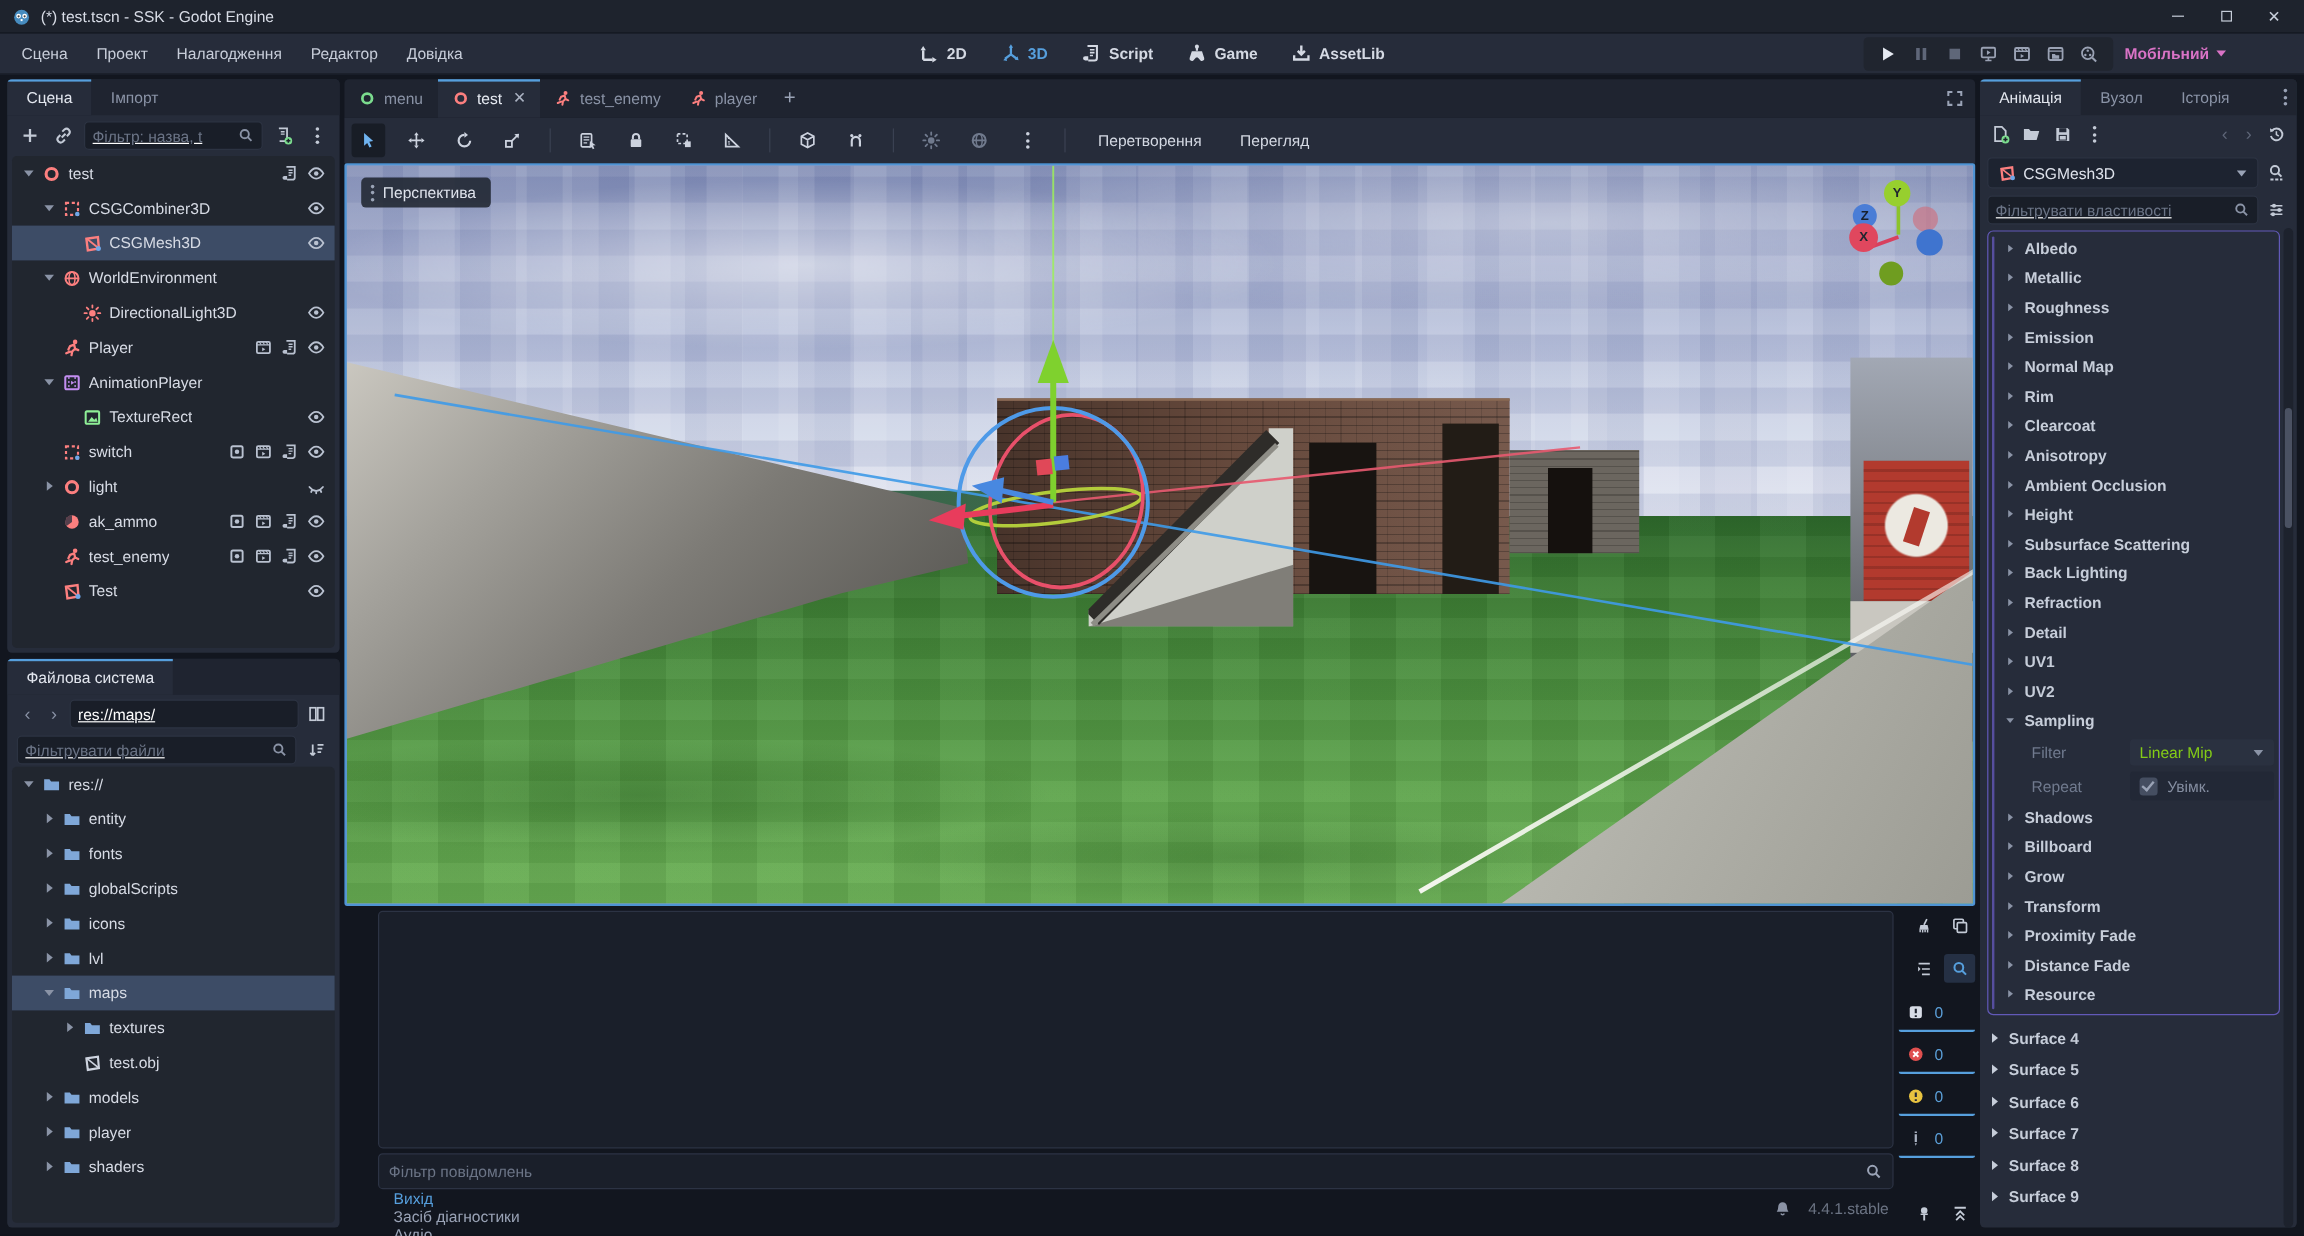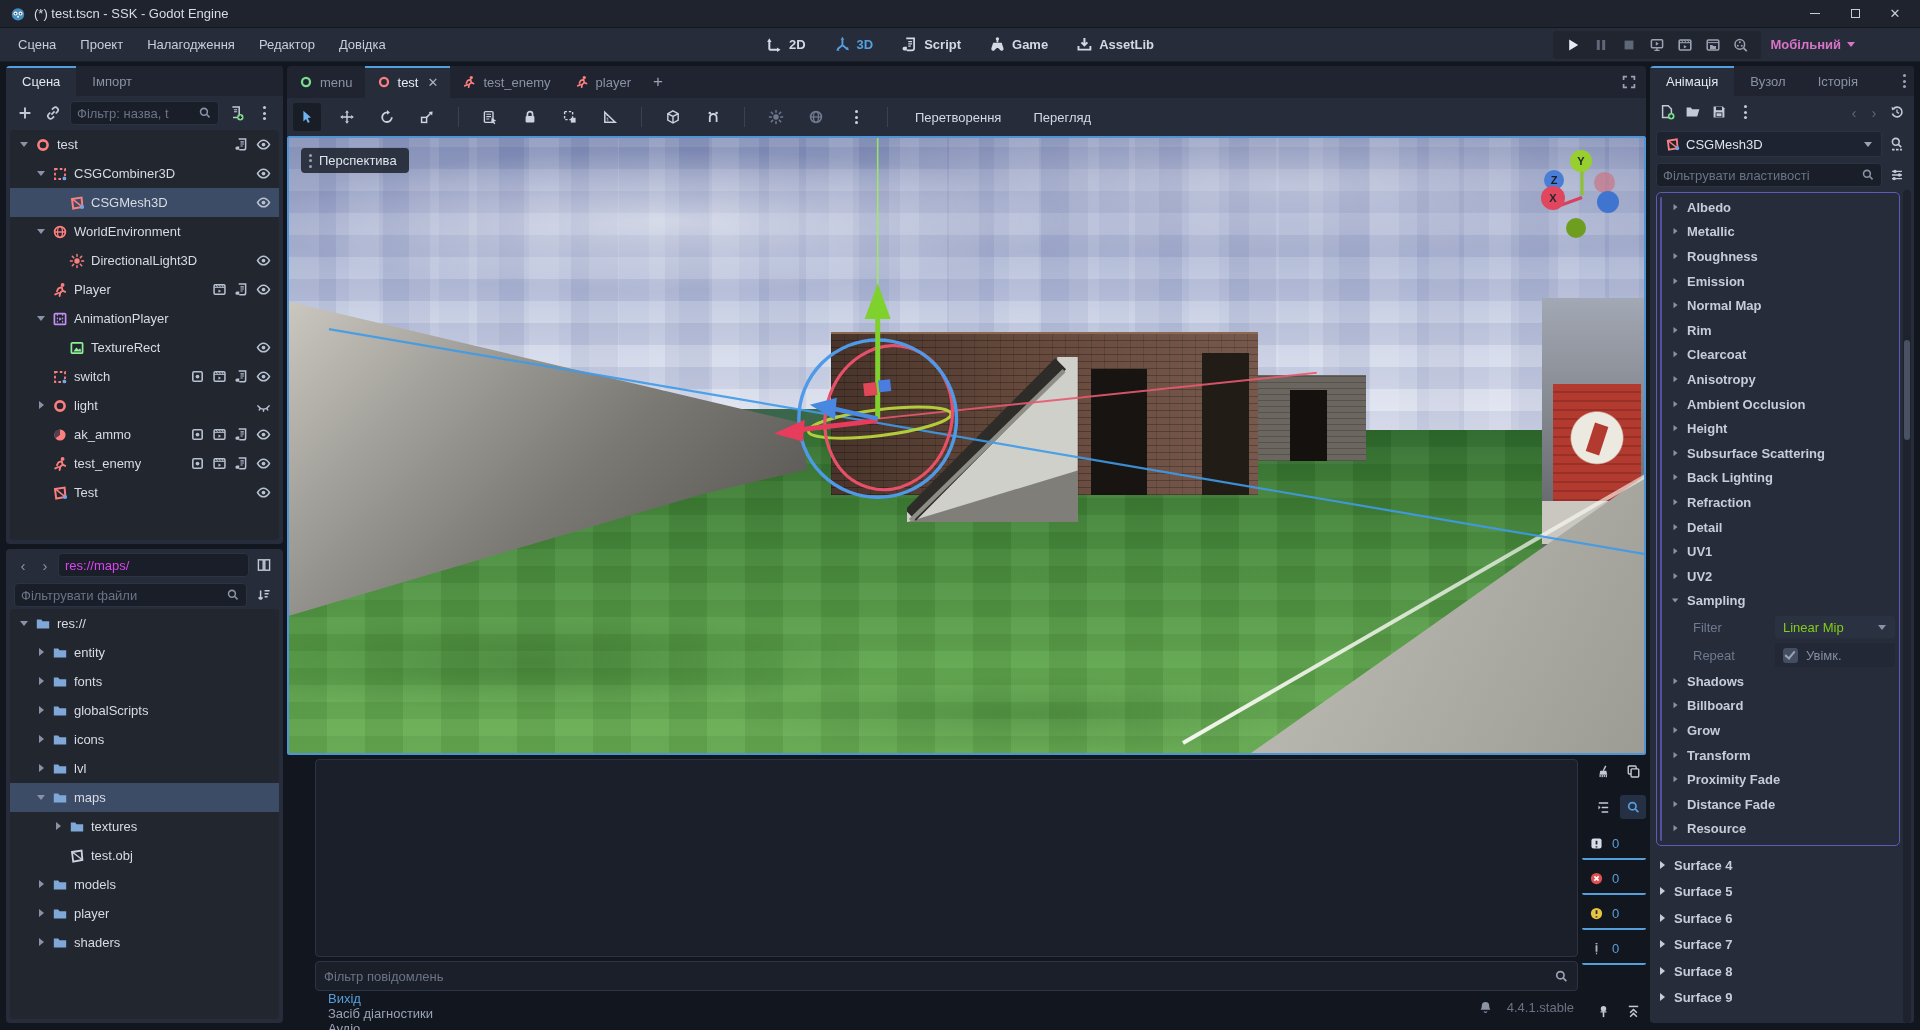--- a/index.html
+++ b/index.html
@@ -39,21 +39,21 @@
   .dtabs{height:30px;display:flex;align-items:stretch;background:#1f2430;flex:none;}
   .dtab{padding:0 16px;display:flex;align-items:center;color:#8a93a6;position:relative;}
   .dtab.active{background:#262c3a;color:#e3e7ef;}
   .dtab.active::before{content:"";position:absolute;left:0;right:0;top:0;height:2px;background:#569fdd;}
   .kebab{margin-left:auto;display:flex;align-items:center;padding:0 8px;color:#9aa3b6;}
   .dots3{display:inline-flex;flex-direction:column;gap:2.5px;}
   .dots3 i{width:3px;height:3px;border-radius:50%;background:currentColor;}
   .dock-toolbar{height:34px;display:flex;align-items:center;gap:6px;padding:0 8px;flex:none;}
   .tbtn{width:22px;height:22px;display:flex;align-items:center;justify-content:center;border-radius:3px;color:#c3cad6;}
   .field{flex:1;display:flex;align-items:center;background:#191e28;border:1px solid #2c3342;border-radius:4px;height:24px;padding:0 6px;gap:4px;min-width:0;}
-  .field input{flex:1;background:transparent;border:none;outline:none;color:#d946ef;font-family:inherit;font-size:13px;min-width:0;}
+  .field input{flex:1;background:transparent;border:none;outline:none;color:#ffffff;font-family:inherit;font-size:13px;min-width:0;text-decoration:underline;}
   .field input::placeholder{color:#6b7486;}
   .field svg{width:14px;height:14px;color:#8a93a6;flex:none;}
   .panel{background:#21262f;margin:0 4px 4px 4px;border-radius:4px;flex:1;overflow:hidden;position:relative;}
   
   .trow{height:29px;display:flex;align-items:center;gap:6px;padding-left:calc(10px + var(--d,0)*17px);padding-right:8px;position:relative;}
   .trow.selected{background:#3d4c66;}
   .trow .chev{color:#8a93a6;}
   .trow .ni{width:16px;height:16px;flex:none;}
   .trow .lbl{color:#d7dbe5;white-space:nowrap;overflow:hidden;}
   .trow .badges{margin-left:auto;display:flex;gap:7px;align-items:center;color:#b9c1d0;}
@@ -763,20 +763,25 @@
             <span class="badges">
               <svg>
                 <use href="#sym-eye"></use>
               </svg>
             </span>
           </div>
         </div>
     </section>
 
     <section class="dock fs-dock">
+      <div class="dtabs">
+        <span class="dtab active">
+            <span>Файлова система</span>
+          </span>
+      </div>
       <div class="fsnav">
         <span class="navarrow">‹</span>
         <span class="navarrow">›</span>
         <span class="field">
           <input value="res://maps/" style="">
         </span>
         <span class="tbtn">
             <svg class="ic">
               <use href="#sym-split"></use>
             </svg>

